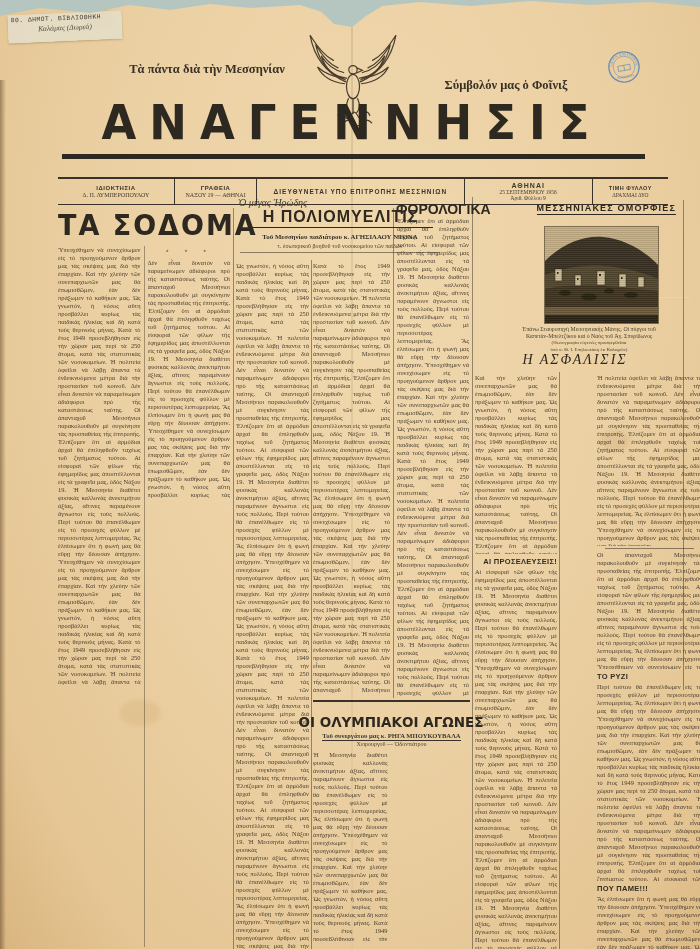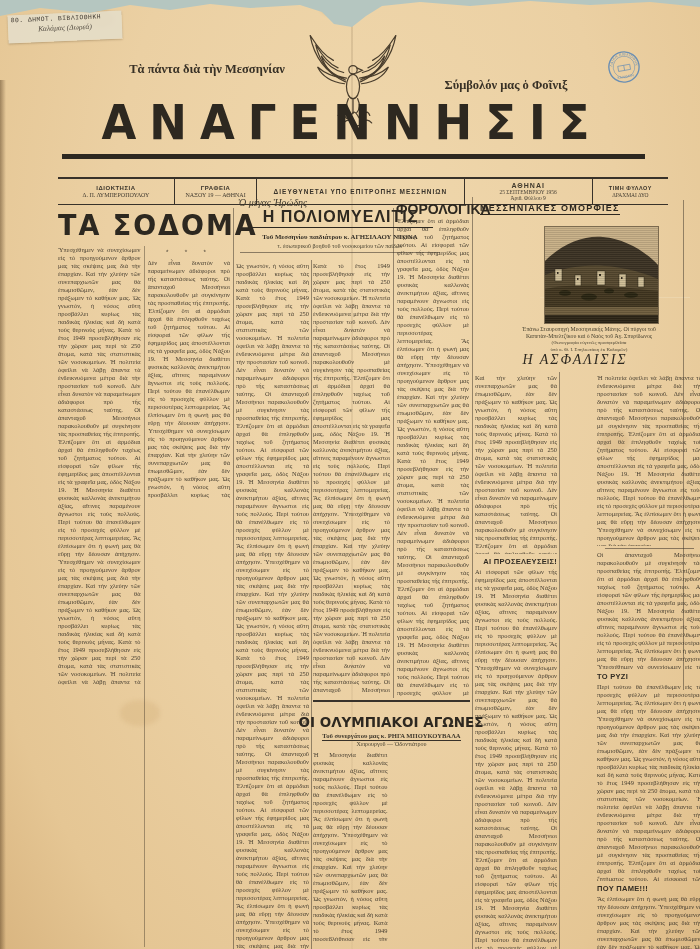--- a/index.html
+++ b/index.html
@@ -86,21 +86,21 @@
   .olybox{left:313px;top:700px;width:157px;height:249px;border-top:2px solid #38322a;
     box-sizing:border-box;padding-top:12px;}
   .oly-title{margin-left:-16px;width:188px;text-align:center;font-family:"DejaVu Sans",sans-serif;
     font-weight:bold;font-size:13.5px;color:#2d2820;white-space:nowrap;}
   .oly-byline{text-align:center;font-weight:bold;font-size:6.6px;margin-top:2px;white-space:nowrap;}
   .oly-byline span{border-bottom:1px solid #38322a;padding-bottom:1px;}
   .oly-byline2{text-align:center;font-size:6px;margin-top:2px;color:#46402f;}
   .oly-cols{margin-top:4px;height:192px;column-count:2;column-gap:8px;
     column-rule:1px solid rgba(70,60,45,.45);}
   
-  .omorf-title{left:480px;top:197px;width:196px;text-align:left;}
+  .omorf-title{left:480px;top:197px;width:196px;text-align:right;}
   .omorf-title span{display:inline-block;font-family:"Liberation Sans",sans-serif;font-weight:bold;
     font-size:9px;letter-spacing:1.2px;color:#2d2820;border-bottom:1.5px solid #2d2820;
     padding-bottom:1px;white-space:nowrap;}
   .photo{left:545px;top:227px;width:113px;height:96px;outline:1px solid rgba(50,40,25,.6);}
   .photo::after{content:"";position:absolute;inset:0;
     background:repeating-linear-gradient(0deg,rgba(0,0,0,.10) 0 1px,rgba(255,235,200,.05) 1px 2px);}
   .caption{left:494px;top:326px;width:190px;text-align:center;}
   .cap1{font-size:5.8px;line-height:1.25;color:#46402f;}
   .cap2{font-size:5px;line-height:1.3;color:#4c4636;}
   .asf-title{left:475px;top:352px;width:200px;text-align:center;font-weight:normal;font-style:italic;

